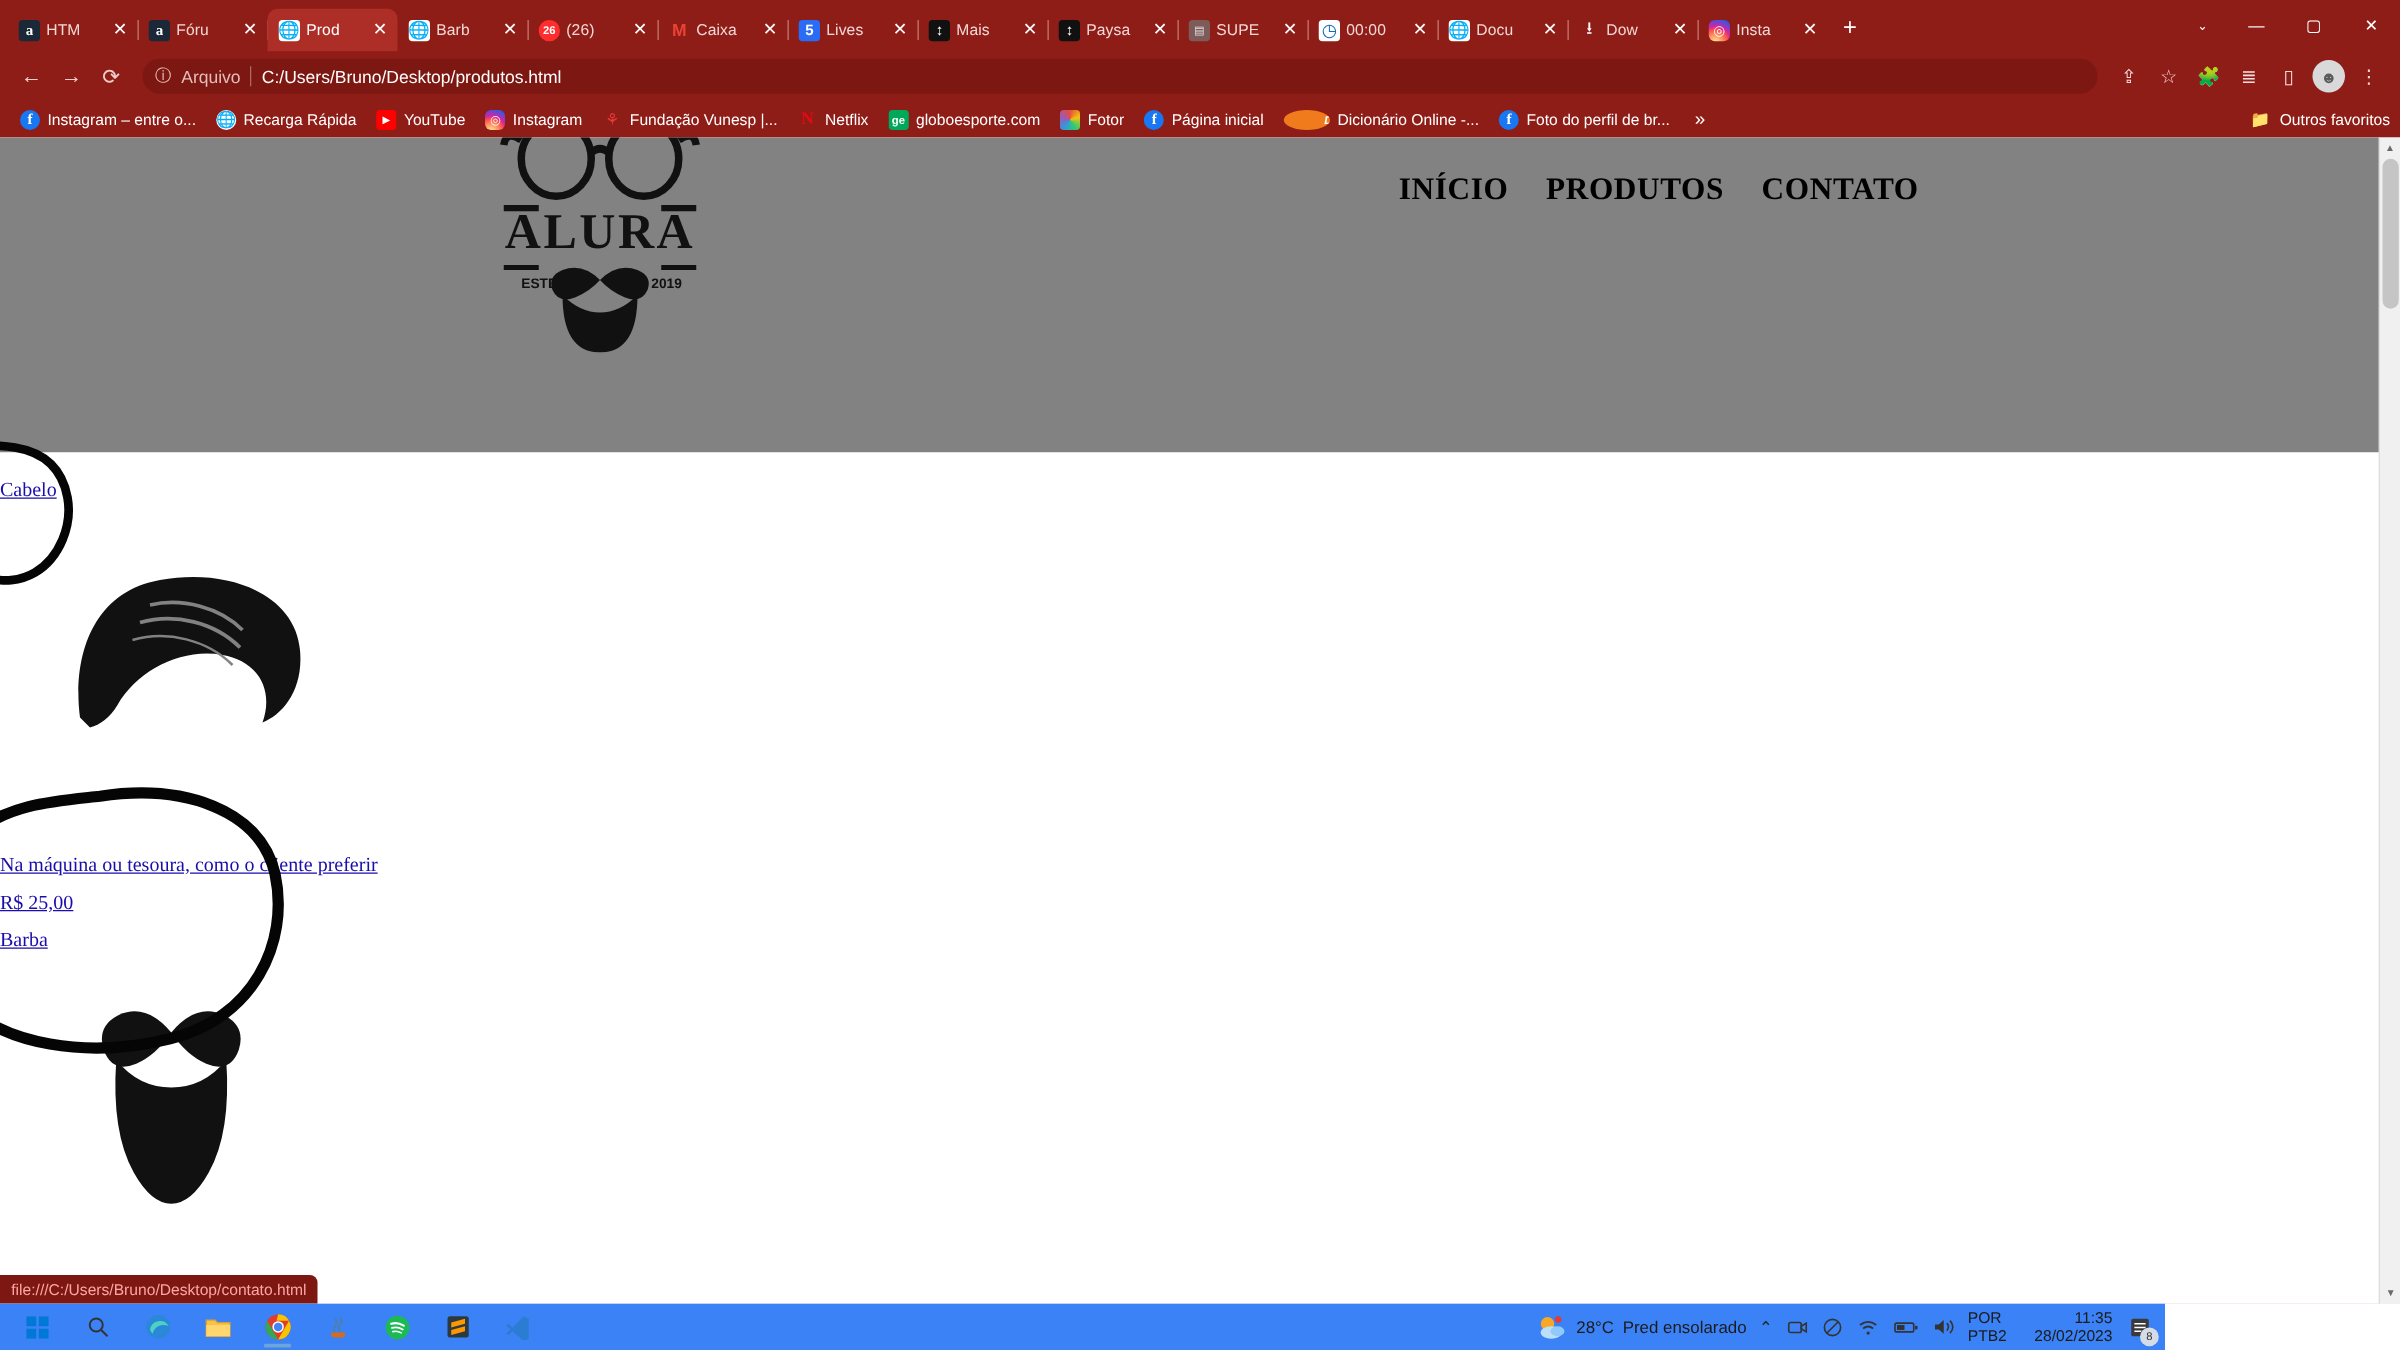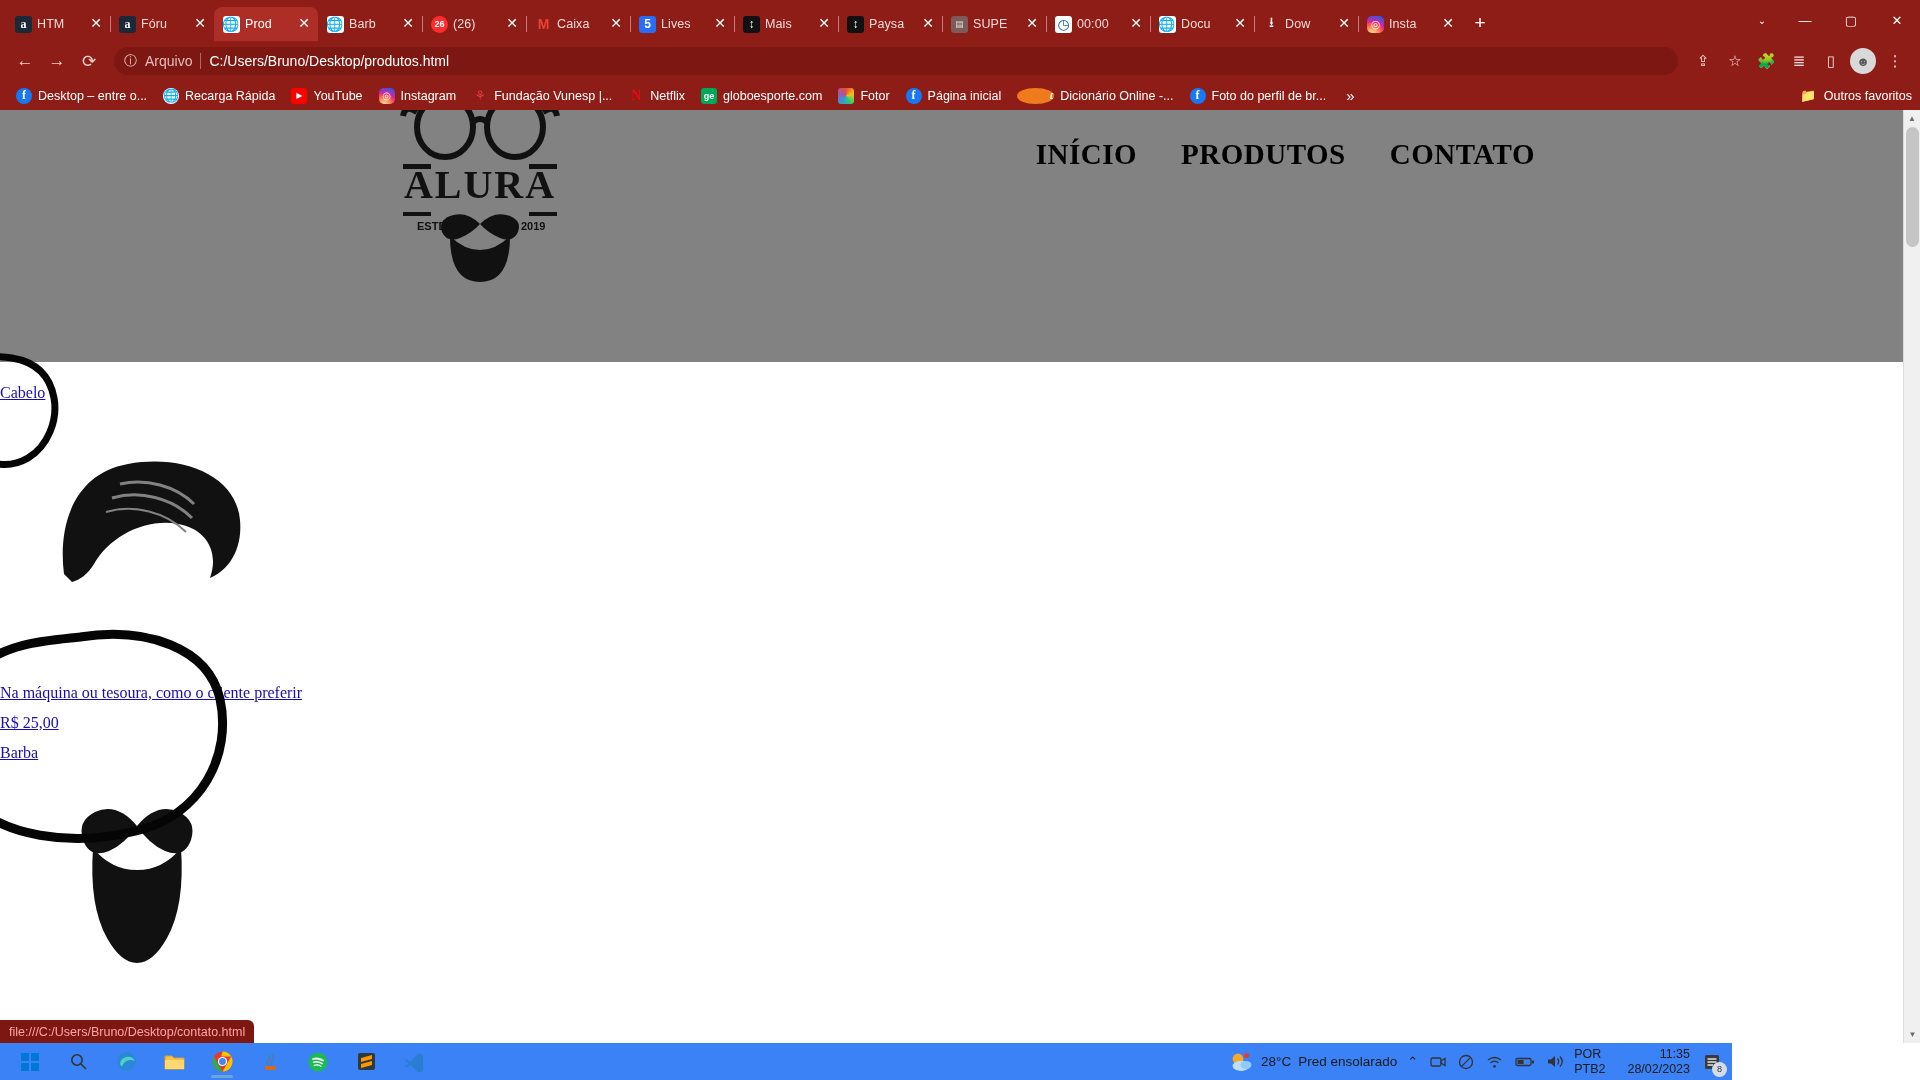--- a/index.html
+++ b/index.html
@@ -128,22 +128,22 @@
     background: #ffffff; overflow: hidden;
   }
   .page-header {
     height: 252px; background: #828282; position: relative;
   }
   .logo {
     position: absolute; left: 395px; top: -38px; width: 170px; height: 210px;
   }
   .nav {
     position: absolute; right: 385px; top: 28px;
-    display: flex; gap: 44px;
-    font-family: "Liberation Serif", serif; font-size: 29px;
+    display: flex; gap: 30px;
+    font-family: "Liberation Serif", serif; font-size: 25px;
     font-weight: bold; color: #000; letter-spacing: .5px; text-align: center;
   }
   .nav span { white-space: nowrap; }
 
   .page-body { position: relative; background: #ffffff; height: 681px; }
   .plink {
     color: #1a0dab; text-decoration: underline; font-family: "Liberation Serif", serif;
     font-size: 16px; display: block; white-space: nowrap;
   }
   .l-cabelo { position: absolute; left: 0px; top: 22px; }
@@ -345,21 +345,21 @@
     <div class="tbicon">🧩</div>
     <div class="tbicon">≣</div>
     <div class="tbicon">▯</div>
     <div class="avatar">☻</div>
     <div class="tbicon">⋮</div>
   </div>
 
   <div class="bookmarks">
     <div class="bm">
       <span class="bm-ic ic-fb">f</span>
-      <span>Desktop – entre o...</span>
+      <span>Instagram – entre o...</span>
     </div>
     <div class="bm">
       <span class="bm-ic ic-globe">🌐</span>
       <span>Recarga Rápida</span>
     </div>
     <div class="bm">
       <span class="bm-ic ic-yt">▶</span>
       <span>YouTube</span>
     </div>
     <div class="bm">

